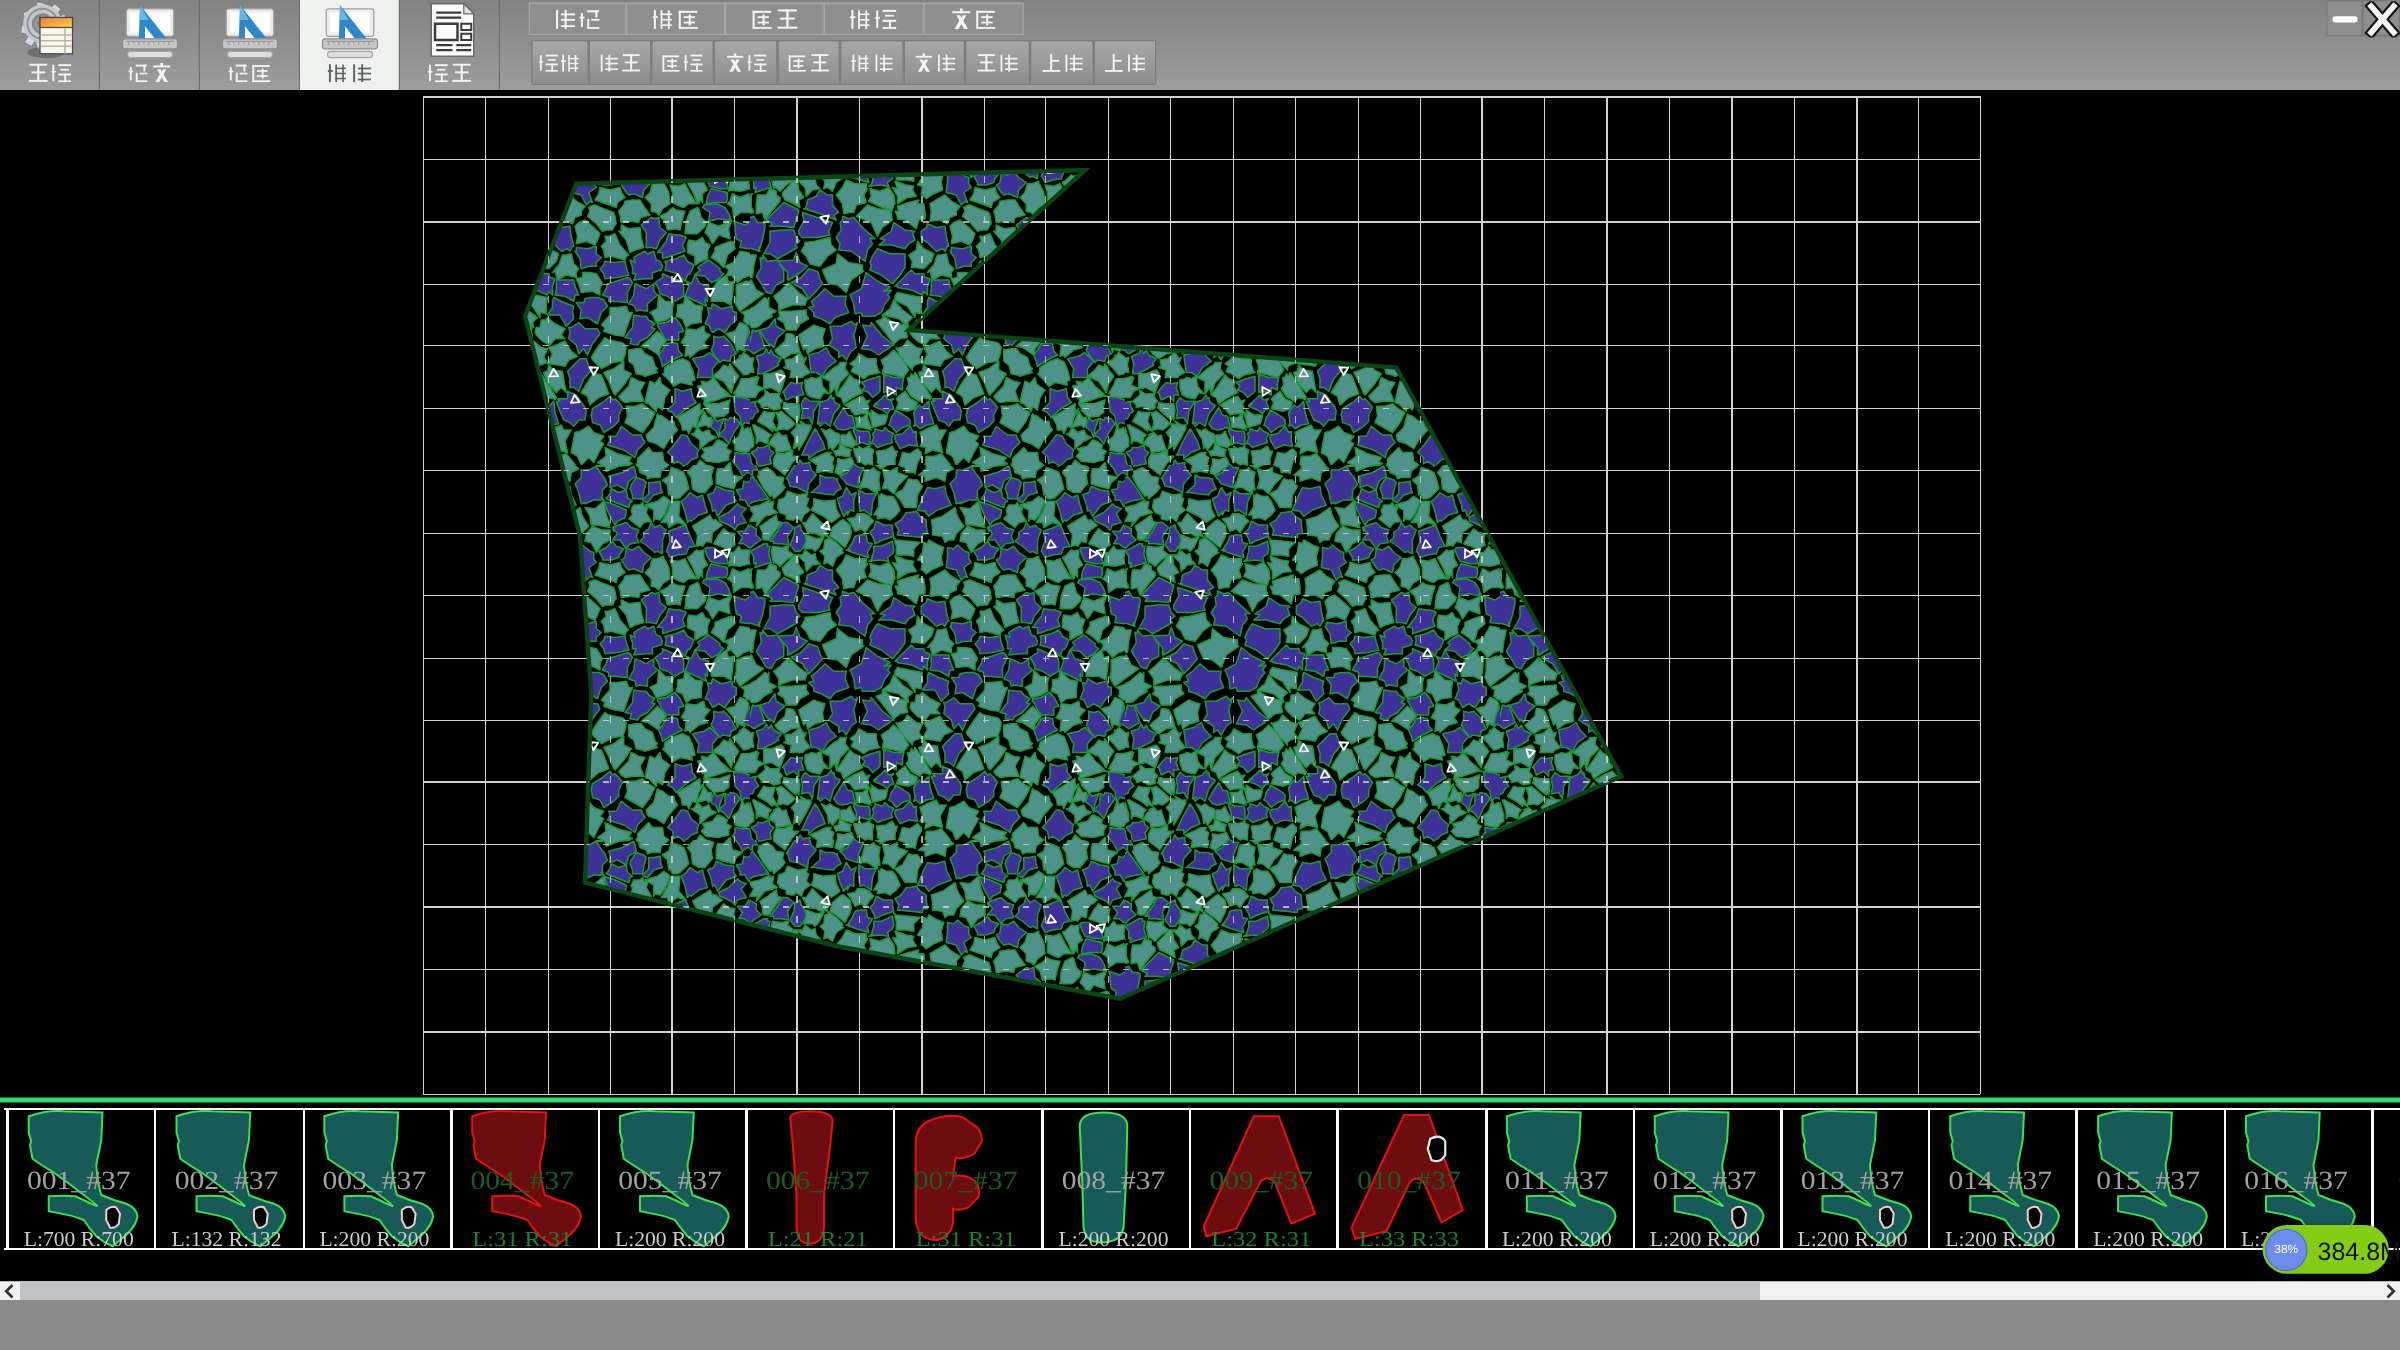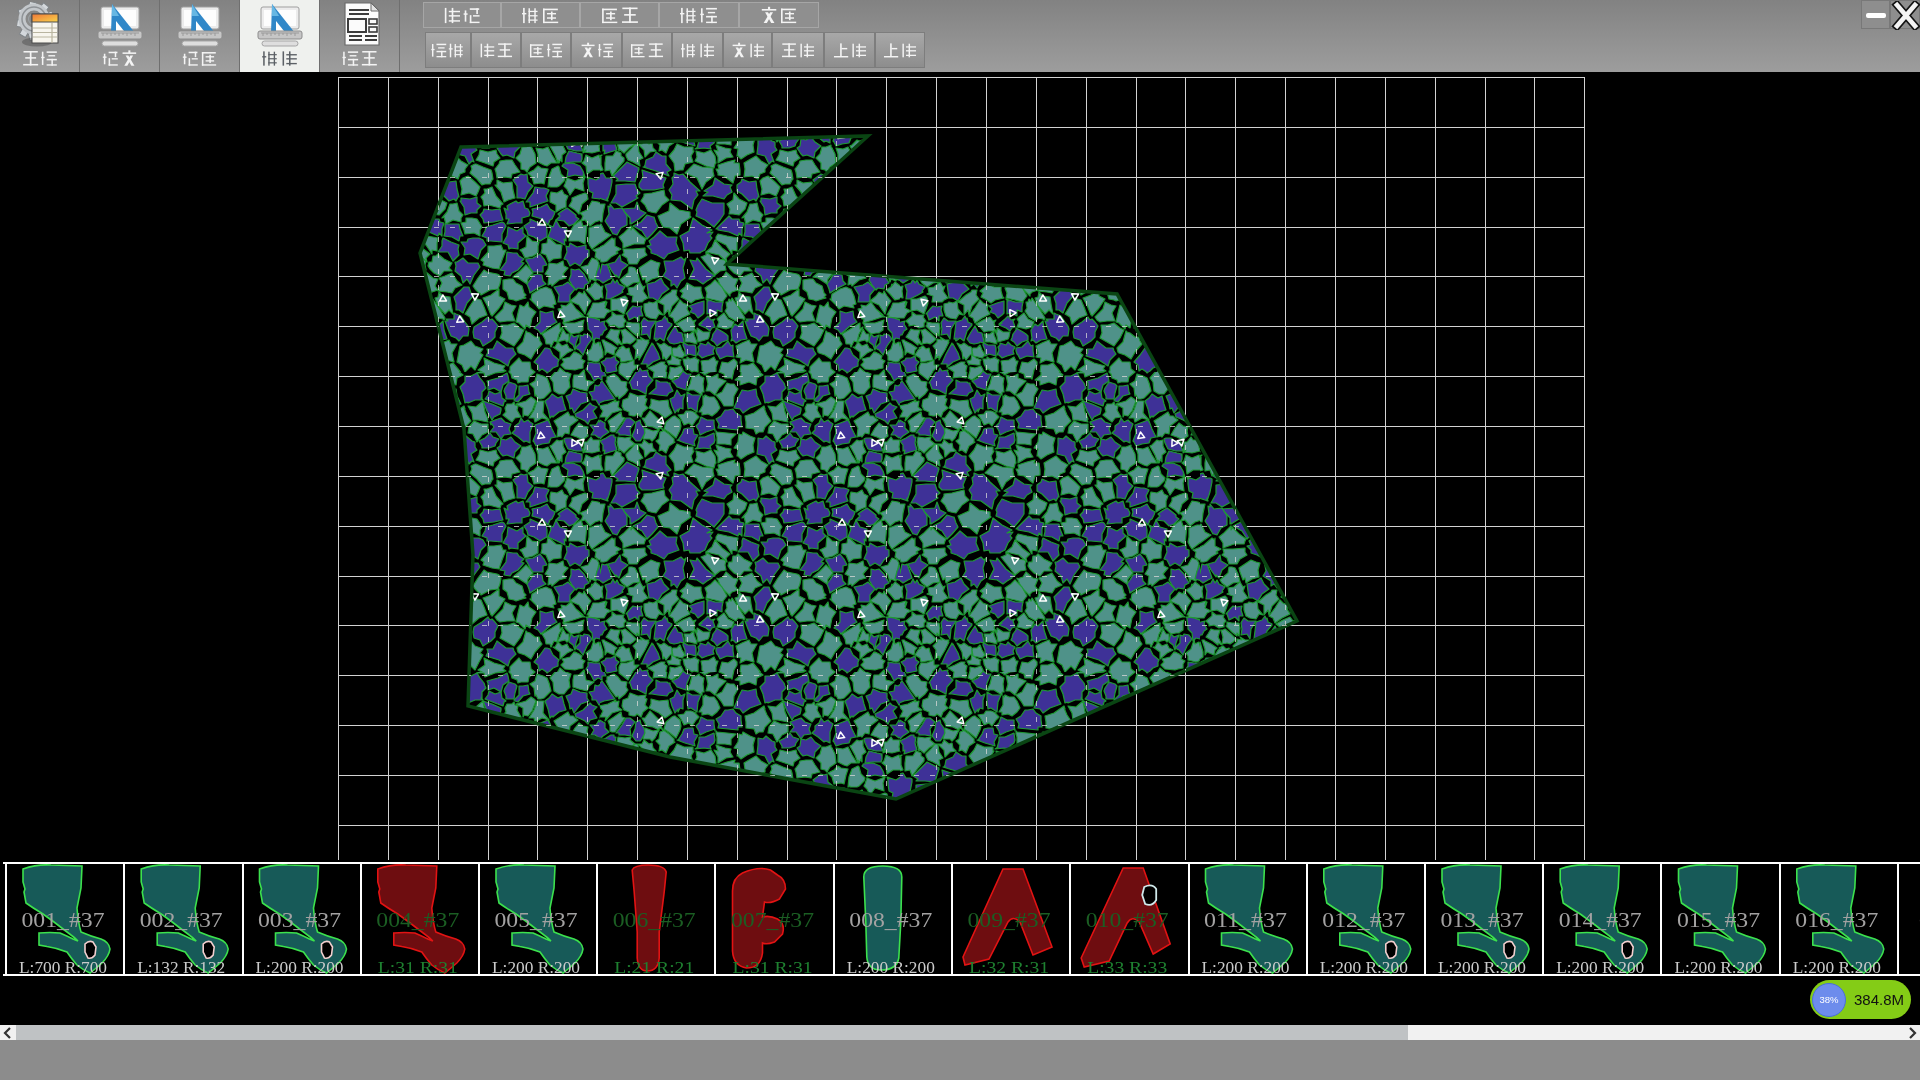--- a/index.html
+++ b/index.html
@@ -6,27 +6,27 @@
 .bigbtn{position:absolute;top:0;width:80px;height:72px;border-right:1px solid #6f6f6f;display:flex;flex-direction:column;align-items:center}
 .bigbtn .ic{margin-top:2px}
 .bigbtn .lb{margin-top:2px}
 .sel{background:#eff1ee}
 .tab{position:absolute;top:2px;height:26px;background:#8f8f8f;border:1px solid #a6a6a6;display:flex;align-items:center;justify-content:center}
 .sbtn{position:absolute;top:32px;height:36px;background:linear-gradient(#a8a8a8,#8d8d8d);border:1px solid #7d7d7d;display:flex;align-items:center;justify-content:center}
 .zi{fill:#f4f4f4}
 .zid{fill:#5c6166}
 #canvas{position:absolute;left:0;top:72px;width:1920px;height:806px;background:#000}
 #gline{position:absolute;left:0;top:878px;width:1920px;height:4px;background:#2be06c}
-#strip{position:absolute;left:0;top:860px;width:1860px;height:116px}
+#strip{position:absolute;left:0;top:884px;width:1860px;height:116px}
 #sb{position:absolute;left:0;top:1025px;width:1920px;height:15px;background:#f1f1f1}
 #sbthumb{position:absolute;left:16px;top:0;width:1392px;height:15px;background:#bfc2c4}
 #bbar{position:absolute;left:0;top:1040px;width:1920px;height:40px;background:#8c8c8c}
 #pill{position:absolute;left:1810px;top:980px;width:101px;height:39px;background:#84cc16;border-radius:20px;box-shadow:0 1px 4px rgba(0,0,0,.45);display:flex;align-items:center}
 #pillc{position:absolute;left:2px;top:2.5px;width:34px;height:34px;border-radius:50%;background:#6d8cec;border:1.5px solid #4a6fd8;color:#fff;font-size:9.5px;display:flex;align-items:center;justify-content:center}
-#pillt{position:absolute;left:44px;top:11px;color:#111;font-size:15px}
+#pillt{position:absolute;left:44px;top:11px;color:#111;font-size:20px}
 .winbtn{position:absolute;top:0;width:29px;height:29px;background:#8e8e8e;border:1px solid #787878}
 svg{display:block}
 text{font-family:"Liberation Serif",serif}
 </style></head><body>
 <svg width="0" height="0" style="position:absolute">
     <defs>
       <g id="hz1">
         <rect x="8" y="6" width="84" height="9"></rect>
         <rect x="18" y="42" width="64" height="9"></rect>
         <rect x="6" y="82" width="88" height="9"></rect>

